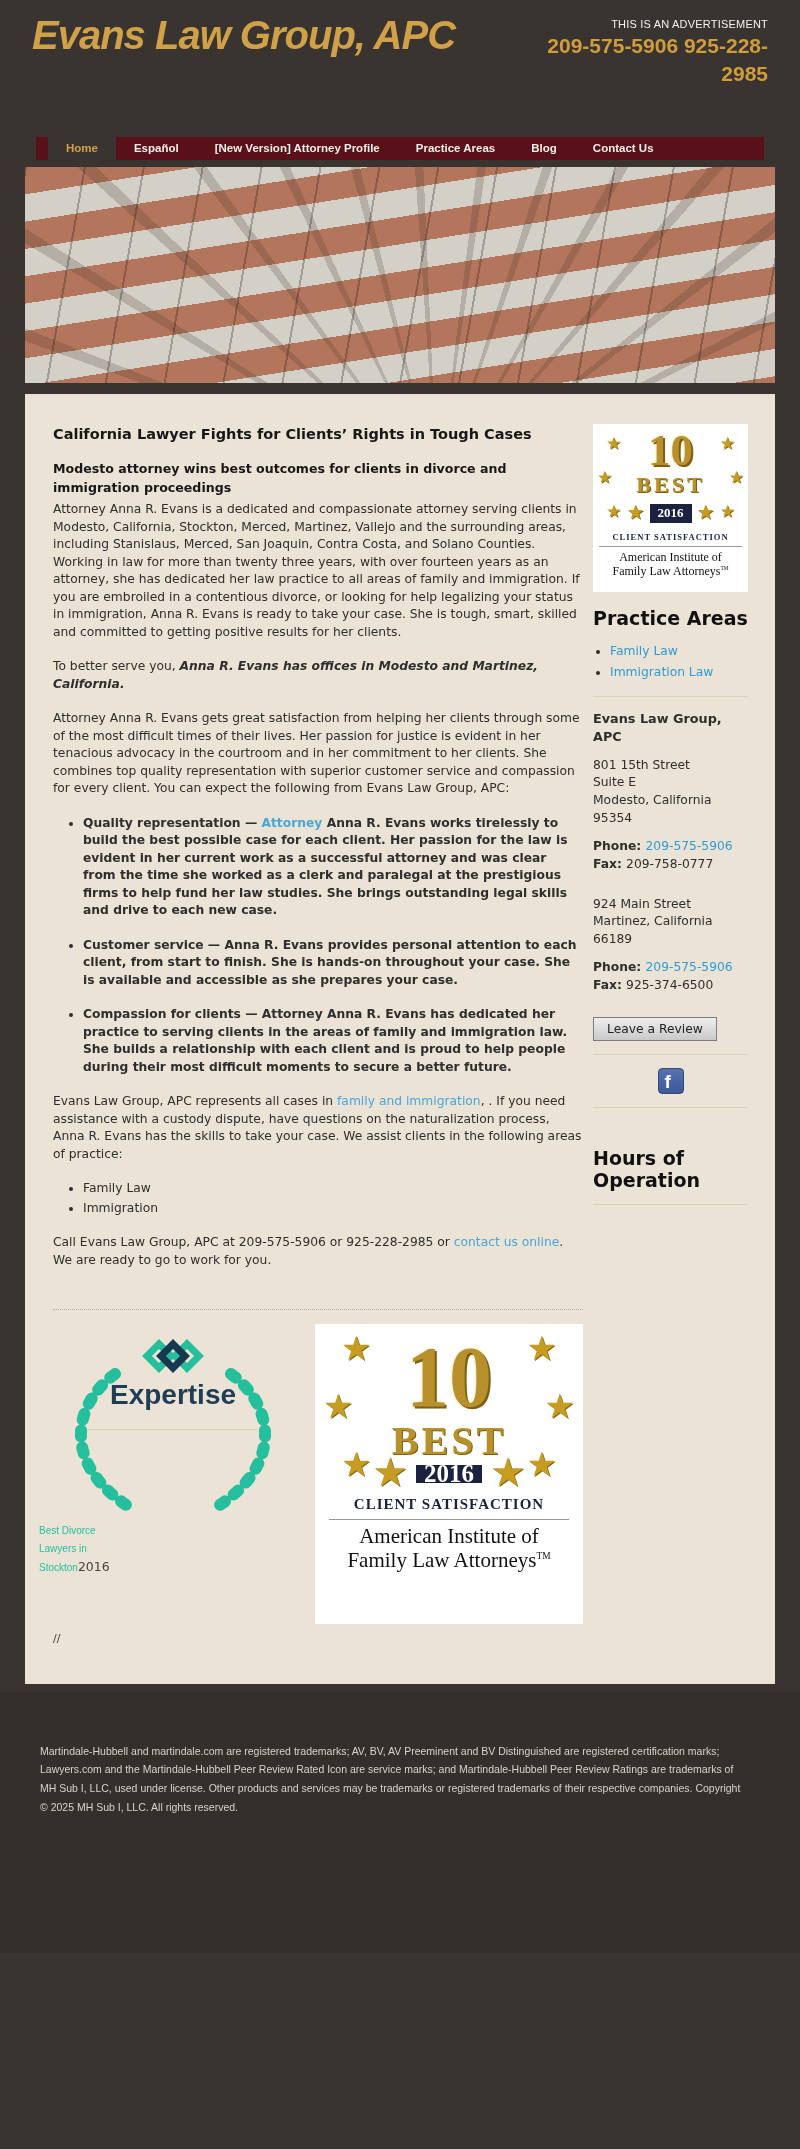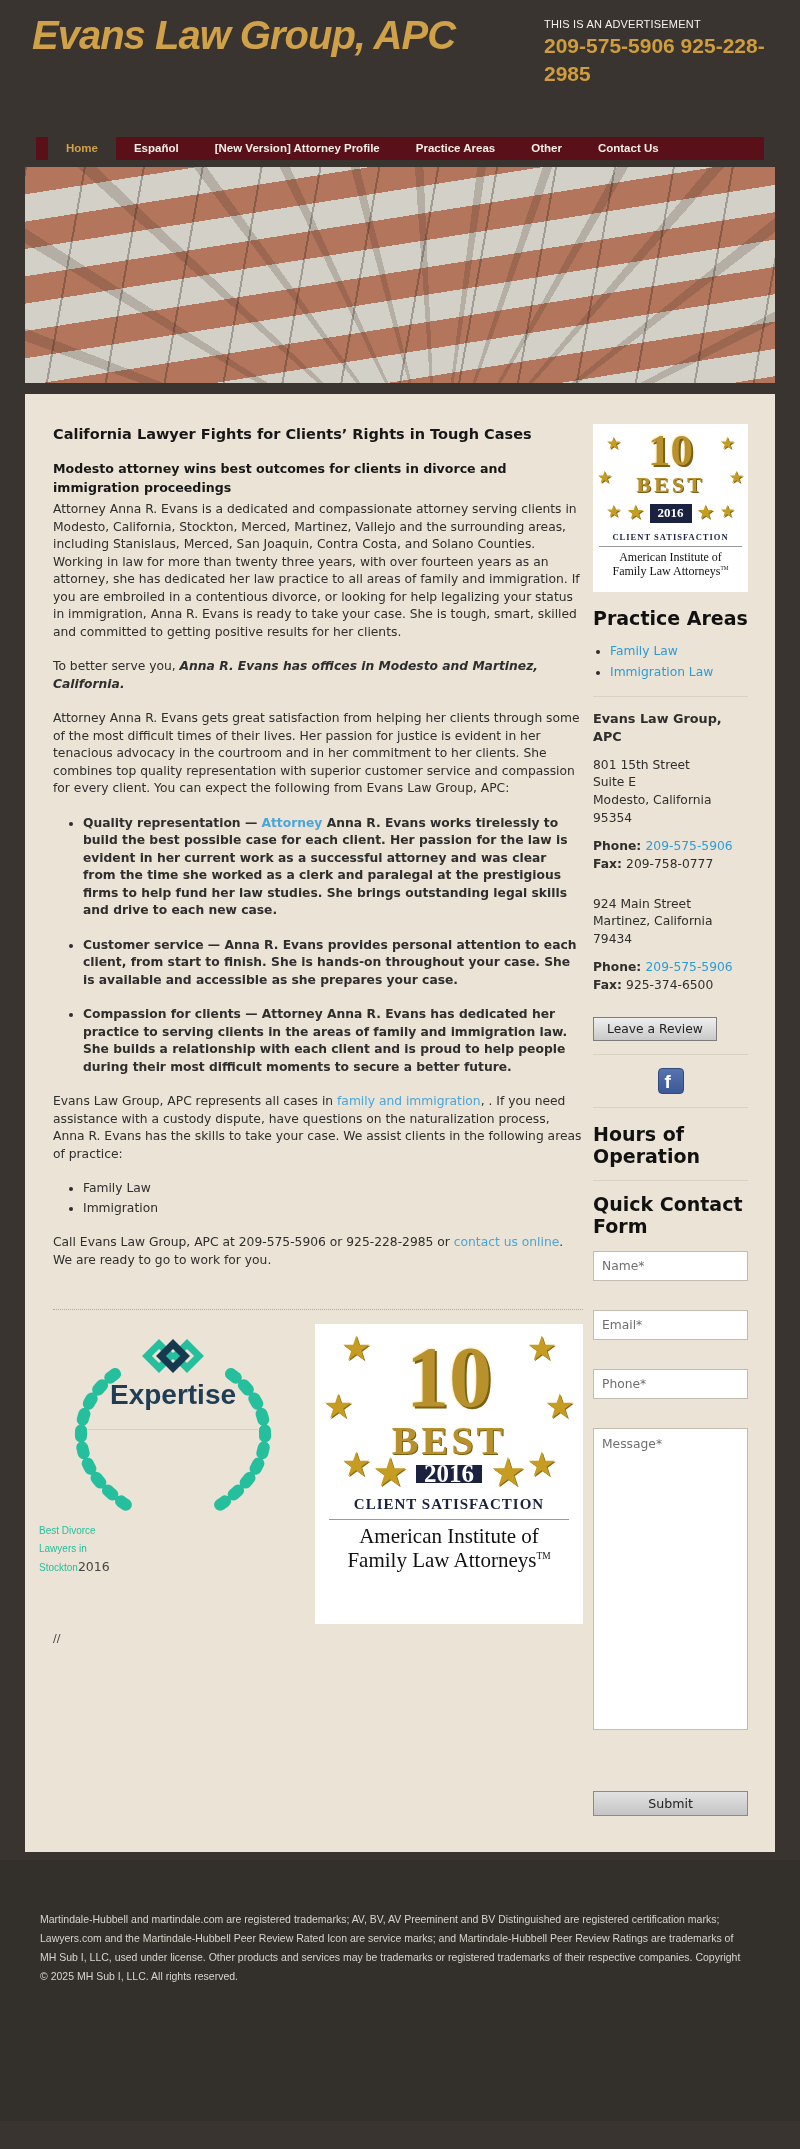--- a/index.html
+++ b/index.html
@@ -4,21 +4,21 @@
 <style>
   * { margin:0; padding:0; box-sizing:border-box; }
   html,body { width:800px; background:#393430; font-family:"DejaVu Sans", sans-serif; }
   body { position:relative; min-height:2149px; overflow-x:hidden; }
 
   
   .site-header { position:relative; height:137px; padding:16px 40px 0 32px; }
   .site-title { display:inline-block; width:445px; font-family:"Liberation Sans", sans-serif;
     font-style:italic; font-weight:bold; font-size:40px; line-height:0.95; letter-spacing:-1px;
     color:#d0a148; text-decoration:none; }
-  .header-right { position:absolute; top:18px; right:24px; width:232px; text-align:left; }
+  .header-right { position:absolute; top:18px; right:32px; width:232px; text-align:right; }
   .ad-note { color:#f5f2ec; font-size:11px; letter-spacing:.2px; font-family:"Liberation Sans",sans-serif; }
   .phones { margin-top:2px; color:#cf9d3c; font-size:21px; font-weight:bold;
     font-family:"Liberation Sans",sans-serif; line-height:1.35; text-decoration:none; display:block; }
 
   
   .main-nav { margin:0 36px; background:#5a1019; padding-left:12px; }
   .nav-row { display:flex; flex-wrap:wrap; }
   .nav-item { display:inline-block; padding:5px 18px 6px; color:#f3efe9; font-size:11.5px;
     font-weight:bold; font-family:"Liberation Sans",sans-serif; text-decoration:none; white-space:nowrap; }
   .nav-item.active { background:#393430; color:#d0a148; }
@@ -104,21 +104,21 @@
   .office2 { margin-top:22px; }
   .review-btn { display:inline-block; margin-top:22px; padding:4px 13px;
     background:linear-gradient(#efefef,#c9c9c9); border:1px solid #7d7d7d; color:#222;
     font-size:12.3px; font-family:"DejaVu Sans",sans-serif; cursor:pointer; }
   .fb-wrap { text-align:center; }
   .fb-icon { display:inline-block; width:26px; height:26px; border-radius:4px;
     background:linear-gradient(#5873ae,#3b5998); border:1px solid #31497e; color:#fff;
     font-weight:bold; font-size:19px; line-height:25px; text-decoration:none;
     font-family:"Liberation Sans",sans-serif; text-indent:6px; text-align:left; }
   .hours p { margin-bottom:0; }
-  .hours-block { margin-top:16px; }
+  .hours-block { margin-top:40px; }
   .qform input, .qform textarea { width:100%; border:1px solid #c4bdae; background:#fff;
     font-size:12.3px; color:#555; padding:8px; font-family:"DejaVu Sans",sans-serif; margin-bottom:29px; }
   .qform input { height:30px; }
   .qform textarea { height:302px; resize:none; }
   .qform input::placeholder, .qform textarea::placeholder { color:#6f6f6f; }
   .submit-btn { width:100%; margin-top:26px; padding:4px 0;
     background:linear-gradient(#e2e2e2,#c4c4c4); border:1px solid #8a8a8a; font-size:12.6px;
     color:#222; font-family:"DejaVu Sans",sans-serif; cursor:pointer; }
 
   
@@ -137,21 +137,21 @@
     <a href="#" class="phones">209-575-5906 925-228-2985</a>
   </div>
 </div>
 
 <div class="main-nav">
   <div class="nav-row">
     <a href="#" class="nav-item active">Home</a>
     <a href="#" class="nav-item">Español</a>
     <a href="#" class="nav-item">[New Version] Attorney Profile</a>
     <a href="#" class="nav-item">Practice Areas</a>
-    <a href="#" class="nav-item">Other</a>
+    <a href="#" class="nav-item">Blog</a>
     <a href="#" class="nav-item">Contact Us</a>
   </div>
 </div>
 
 <div class="hero"></div>
 
 <div class="panel">
 
   <div class="main-col">
     <h1>California Lawyer Fights for Clients’ Rights in Tough Cases</h1>
@@ -247,47 +247,39 @@
     <div class="addr">
       <span>801 15th Street</span><br>
       <span>Suite E</span><br>
       <span>Modesto, California 95354</span>
     </div>
     <div class="ph-row"><b>Phone: </b><a href="#">209-575-5906</a></div>
     <div class="ph-row"><b>Fax: </b><span>209-758-0777</span></div>
 
     <div class="addr office2">
       <span>924 Main Street</span><br>
-      <span>Martinez, California 79434</span>
+      <span>Martinez, California 66189</span>
     </div>
     <div class="ph-row"><b>Phone: </b><a href="#">209-575-5906</a></div>
     <div class="ph-row"><b>Fax: </b><span>925-374-6500</span></div>
 
     <button class="review-btn">Leave a Review</button>
 
     <hr class="side-div">
     <div class="fb-wrap">
       <a href="#" class="fb-icon">f</a>
     </div>
     <hr class="side-div">
 
     <div class="hours-block">
       <div class="side-head">Hours of Operation</div>
     </div>
 
     <hr class="side-div">
 
-    <div class="qform">
-      <div class="side-head">Quick Contact Form</div>
-      <input type="text" placeholder="Name*" style="">
-      <input type="text" placeholder="Email*" style="">
-      <input type="text" placeholder="Phone*" style="">
-      <textarea placeholder="Message*" style=""></textarea>
-      <button class="submit-btn">Submit</button>
-    </div>
   </div>
 </div>
 
 <div class="footer">
   <p class="disclaimer">Martindale-Hubbell and martindale.com are registered trademarks; AV, BV, AV Preeminent and BV Distinguished are registered certification marks; Lawyers.com and the Martindale-Hubbell Peer Review Rated Icon are service marks; and Martindale-Hubbell Peer Review Ratings are trademarks of MH Sub I, LLC, used under license. Other products and services may be trademarks or registered trademarks of their respective companies. Copyright © 2025 MH Sub I, LLC. All rights reserved.</p>
   <div class="logo-row">
     
     
   </div>
 

